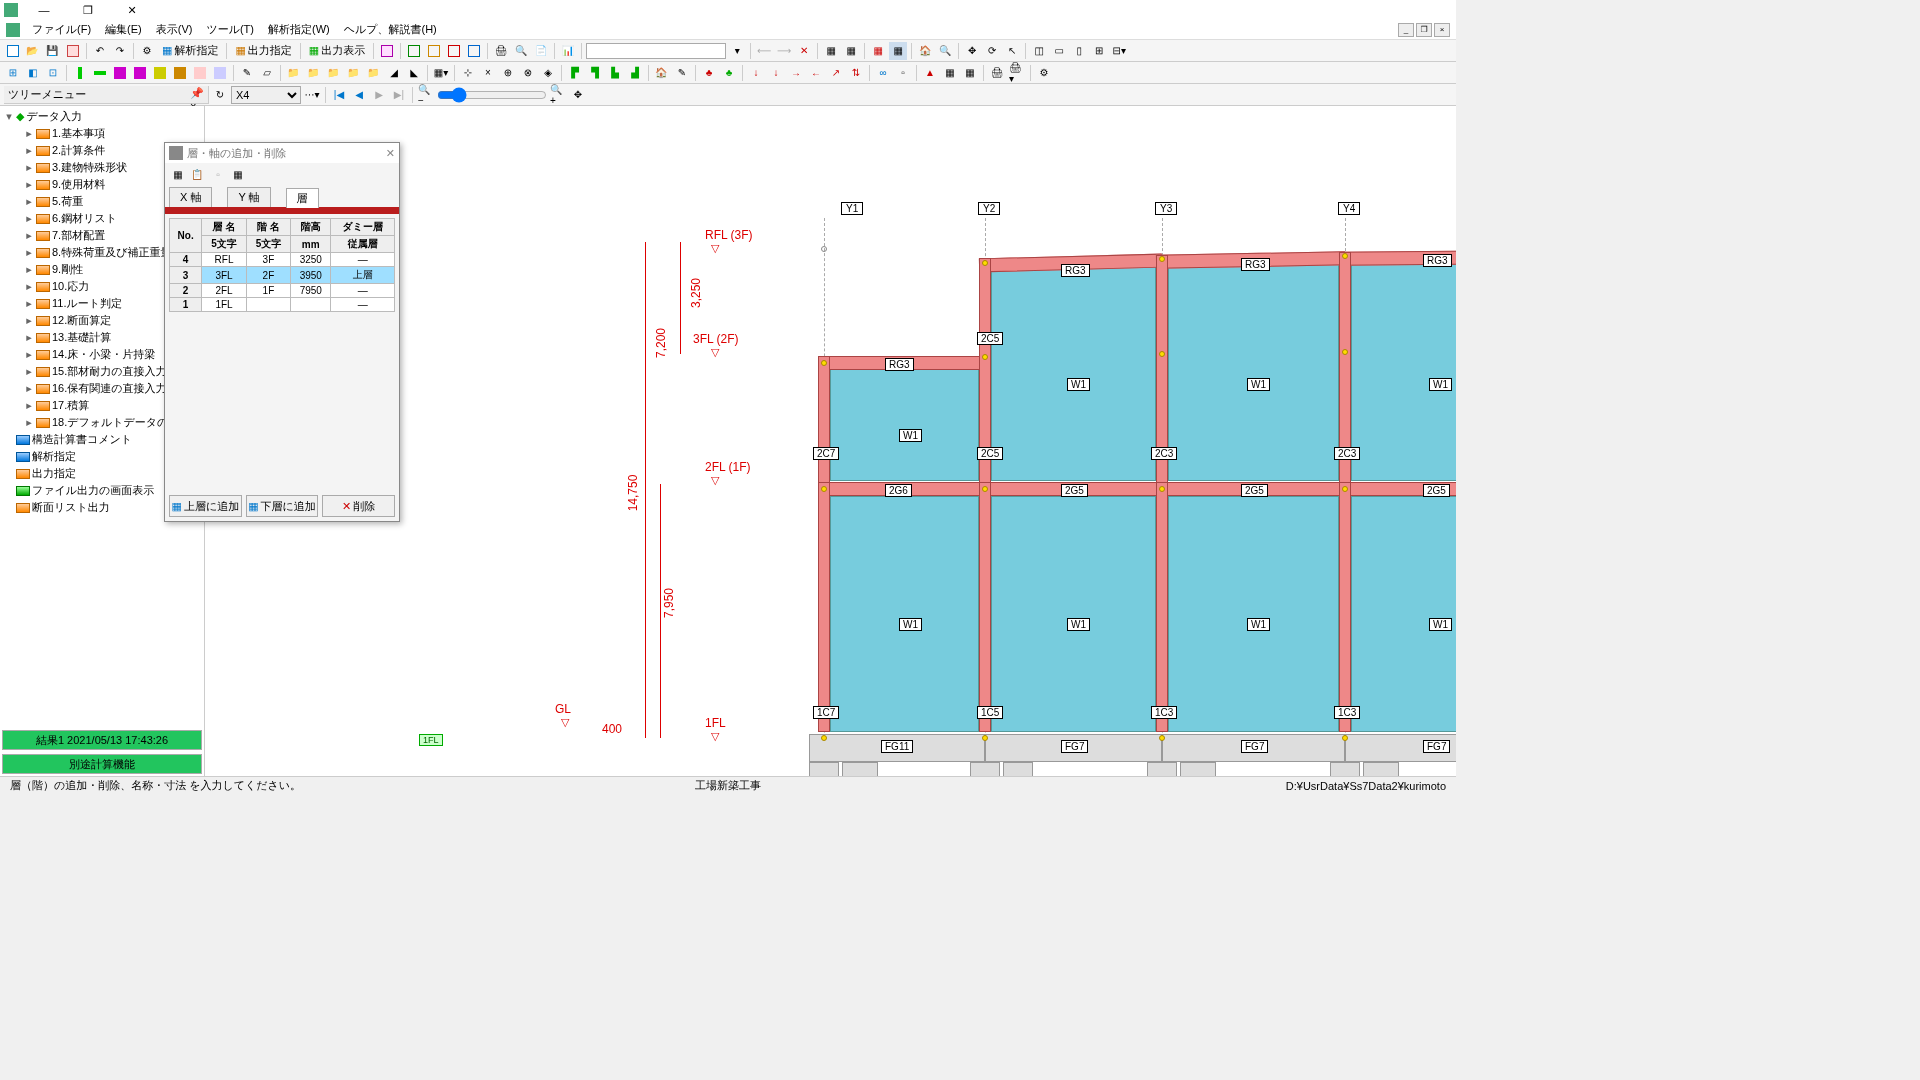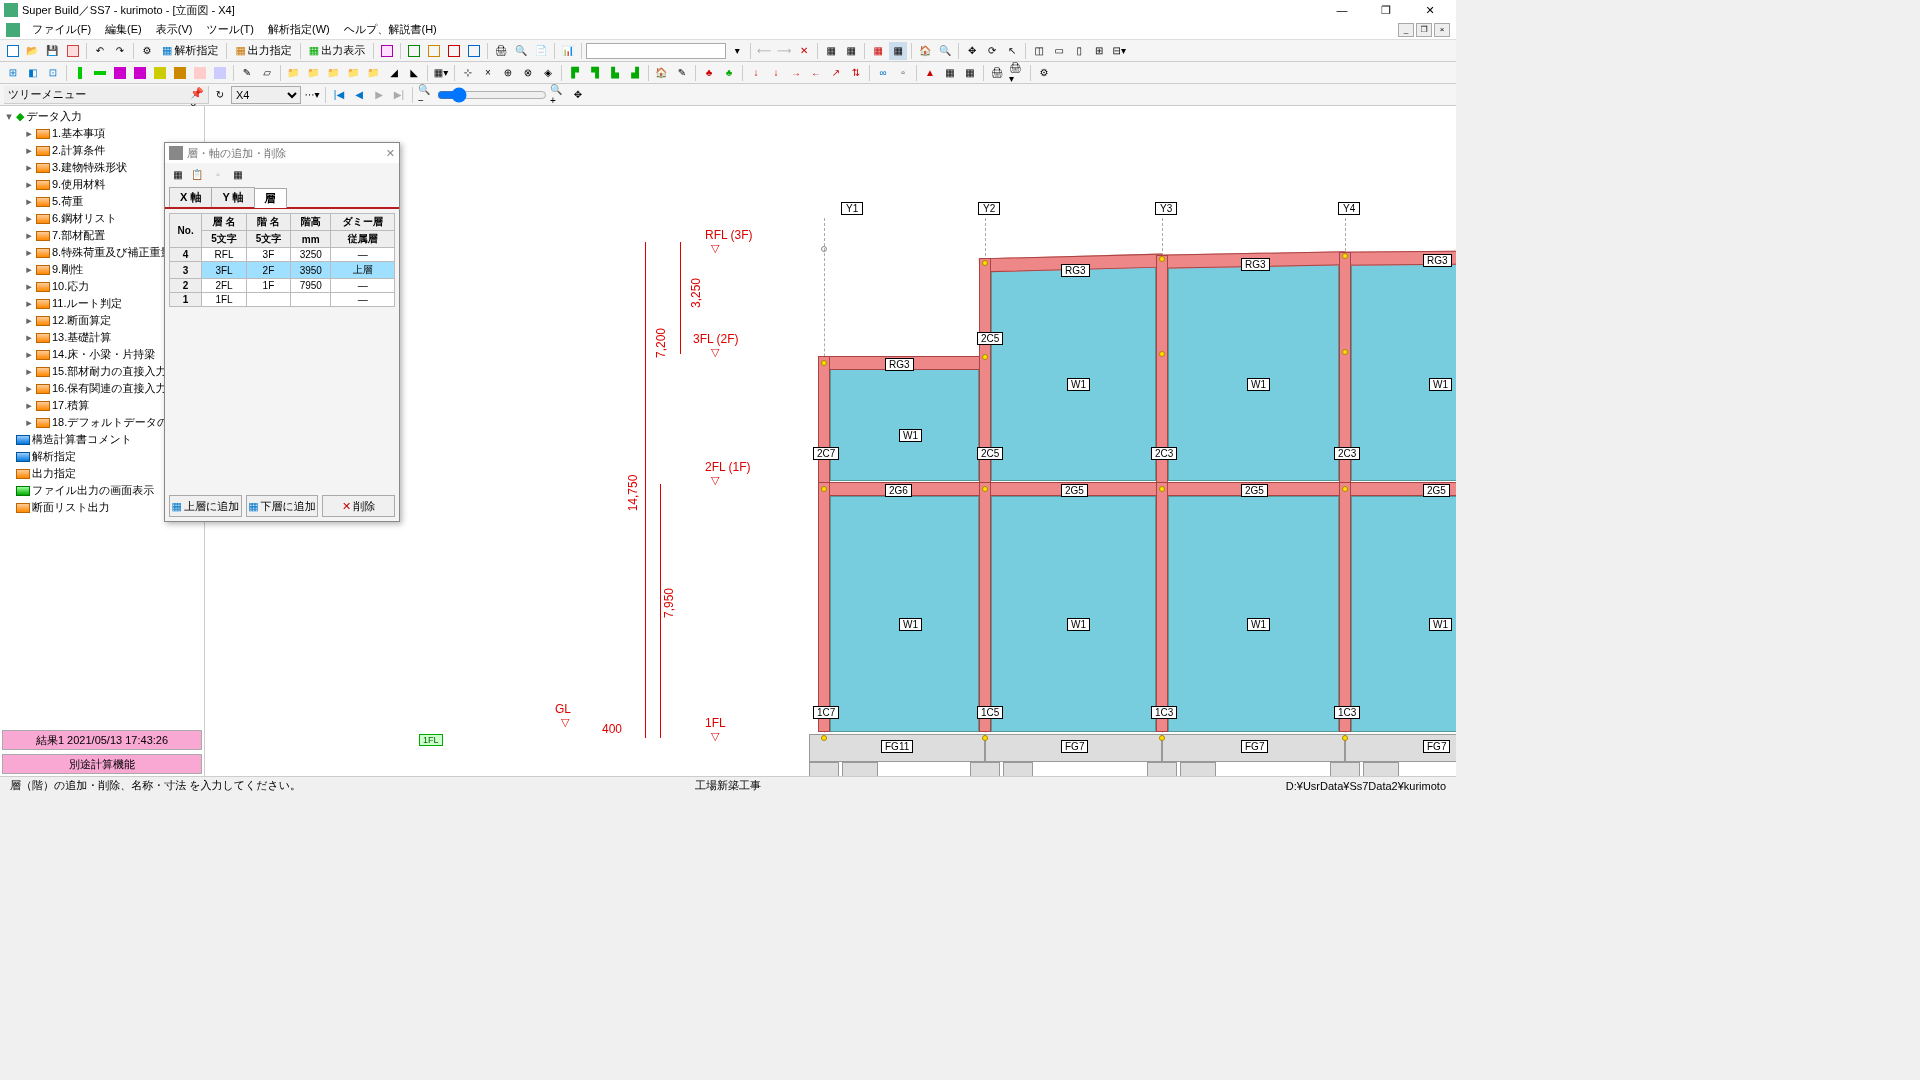--- a/index.html
+++ b/index.html
@@ -26,36 +26,36 @@
 .treehdr { height: 18px; background: #eee; padding: 2px 4px; display: flex; align-items: center; border-bottom: 1px solid #ccc; }
 .treehdr .pinbtn { margin-left: auto; width: 14px; height: 14px; }
 .tree { flex: 1; overflow: auto; padding: 2px; }
 .treeroot { display: flex; align-items: center; gap: 2px; padding: 1px 2px; }
 .treeitem { display: flex; align-items: center; gap: 2px; padding: 1px 2px 1px 22px; }
 .treeitem2 { padding-left: 14px; }
 .treecaret { width: 10px; text-align: center; color: #666; }
 .tricon { width: 14px; height: 10px; background: linear-gradient(#fc9, #f80); border: 1px solid #b60; }
 .tricon.blue { background: linear-gradient(#9cf, #07d); border-color: #059; }
 .tricon.grn { background: linear-gradient(#9f9, #0a0); border-color: #070; }
-.resultbtn { height: 20px; border: 1px solid #aaa; margin: 2px; display: flex; align-items: center; justify-content: center; background: #f9a8d4; }
+.resultbtn { height: 20px; border: 1px solid #aaa; margin: 2px; display: flex; align-items: center; justify-content: center; background: #22c55e; }
 
 .canvas { flex: 1; background: #fff; position: relative; overflow: hidden; }
 
 .statusbar { height: 18px; background: #f0f0f0; border-top: 1px solid #ccc; display: flex; align-items: center; padding: 0 4px; }
 .statusbar .sbcell { padding: 0 6px; }
 .statusbar .sbcell.right { margin-left: auto; }
 .statusbar .sbcell.center { position:absolute; left:50%; transform:translateX(-50%); }
 
 
 .subwin { position: absolute; left: 164px; top: 142px; width: 236px; height: 380px; background: #f4f4f4; border: 1px solid #888; box-shadow: 2px 2px 6px rgba(0,0,0,.3); display: flex; flex-direction: column; }
 .subwin .swtitle { height: 20px; background: #fff; display: flex; align-items: center; padding: 0 4px; color: #777; }
 .subwin .swtitle .swicon { width: 14px; height: 14px; background: #888; margin-right: 4px; }
 .subwin .swtitle .swclose { margin-left: auto; color: #888; }
 .subwin .swtools { height: 22px; display: flex; align-items: center; gap: 2px; padding: 0 4px; }
-.subwin .tabs { display: flex; padding: 2px 4px 0; gap: 0; border-bottom: 2px solid #b91c1c; font-weight: bold; }
+.subwin .tabs { display: flex; padding: 2px 4px 0; gap: 16px; border-bottom: 7px solid #b91c1c; }
 .subwin .tab { padding: 2px 10px; border: 1px solid #aaa; border-bottom: none; background: #eee; margin-right: -1px; }
 .subwin .tab.active { background: #fff; position: relative; top: 1px; }
 .subwin .grid { margin: 4px; background: #fff; }
 .subwin table { border-collapse: collapse; width: 100%; }
 .subwin th, .subwin td { border: 1px solid #bbb; padding: 1px 4px; text-align: center; font-size: 10px; }
 .subwin th { background: #eee; }
 .subwin tr.sel td { background: #9fdfff; }
 .subwin .btnrow { display: flex; gap: 4px; padding: 4px; margin-top: auto; }
 .subwin .btn { flex: 1; height: 22px; border: 1px solid #aaa; background: #f0f0f0; display: flex; align-items: center; justify-content: center; gap: 2px; }
 
@@ -73,21 +73,20 @@
 .node { position: absolute; width: 6px; height: 6px; background: #fd0; border: 1px solid #a80; border-radius: 50%; transform: translate(-3px,-3px); }
 
 
 .isq { width: 12px; height: 12px; display: inline-block; border: 1px solid; }
 </style>
 </head>
 <body>
 
 <div class="titlebar">
   <div class="icon"></div>
-  <div class="title">Super Build／SS7 - kurimoto - [立面図 - X4]</div>
   <div class="winbtns">
     <div class="winbtn">—</div>
     <div class="winbtn">❐</div>
     <div class="winbtn close">✕</div>
   </div>
 </div>
 
 <div class="menubar">
   <span class="icon" style="width:14px;height:14px;background:#4a7;margin-right:4px"></span>
   <span class="menuitem">ファイル(F)</span>

